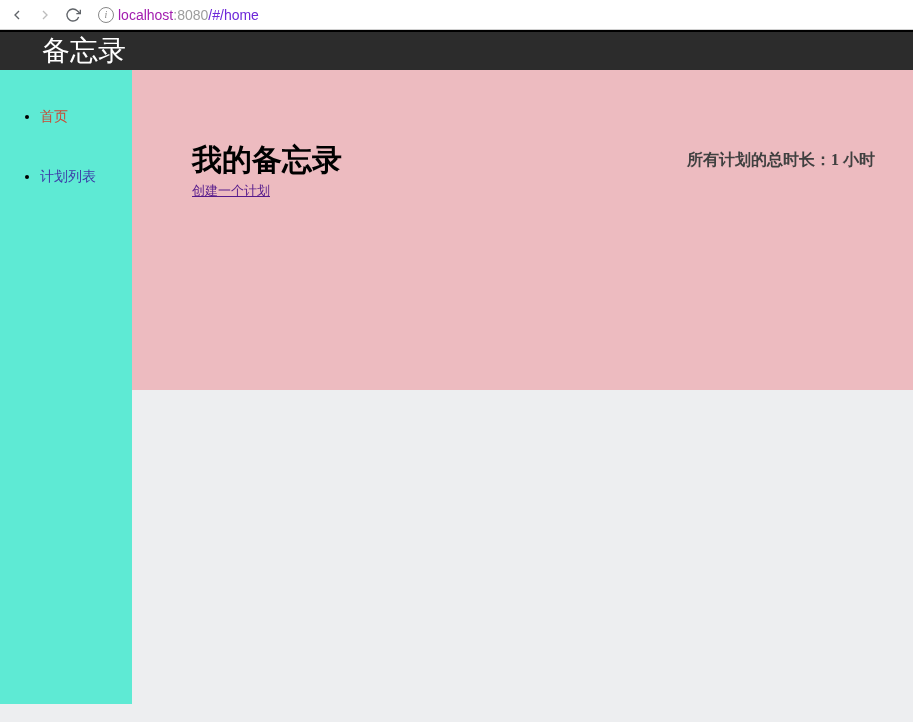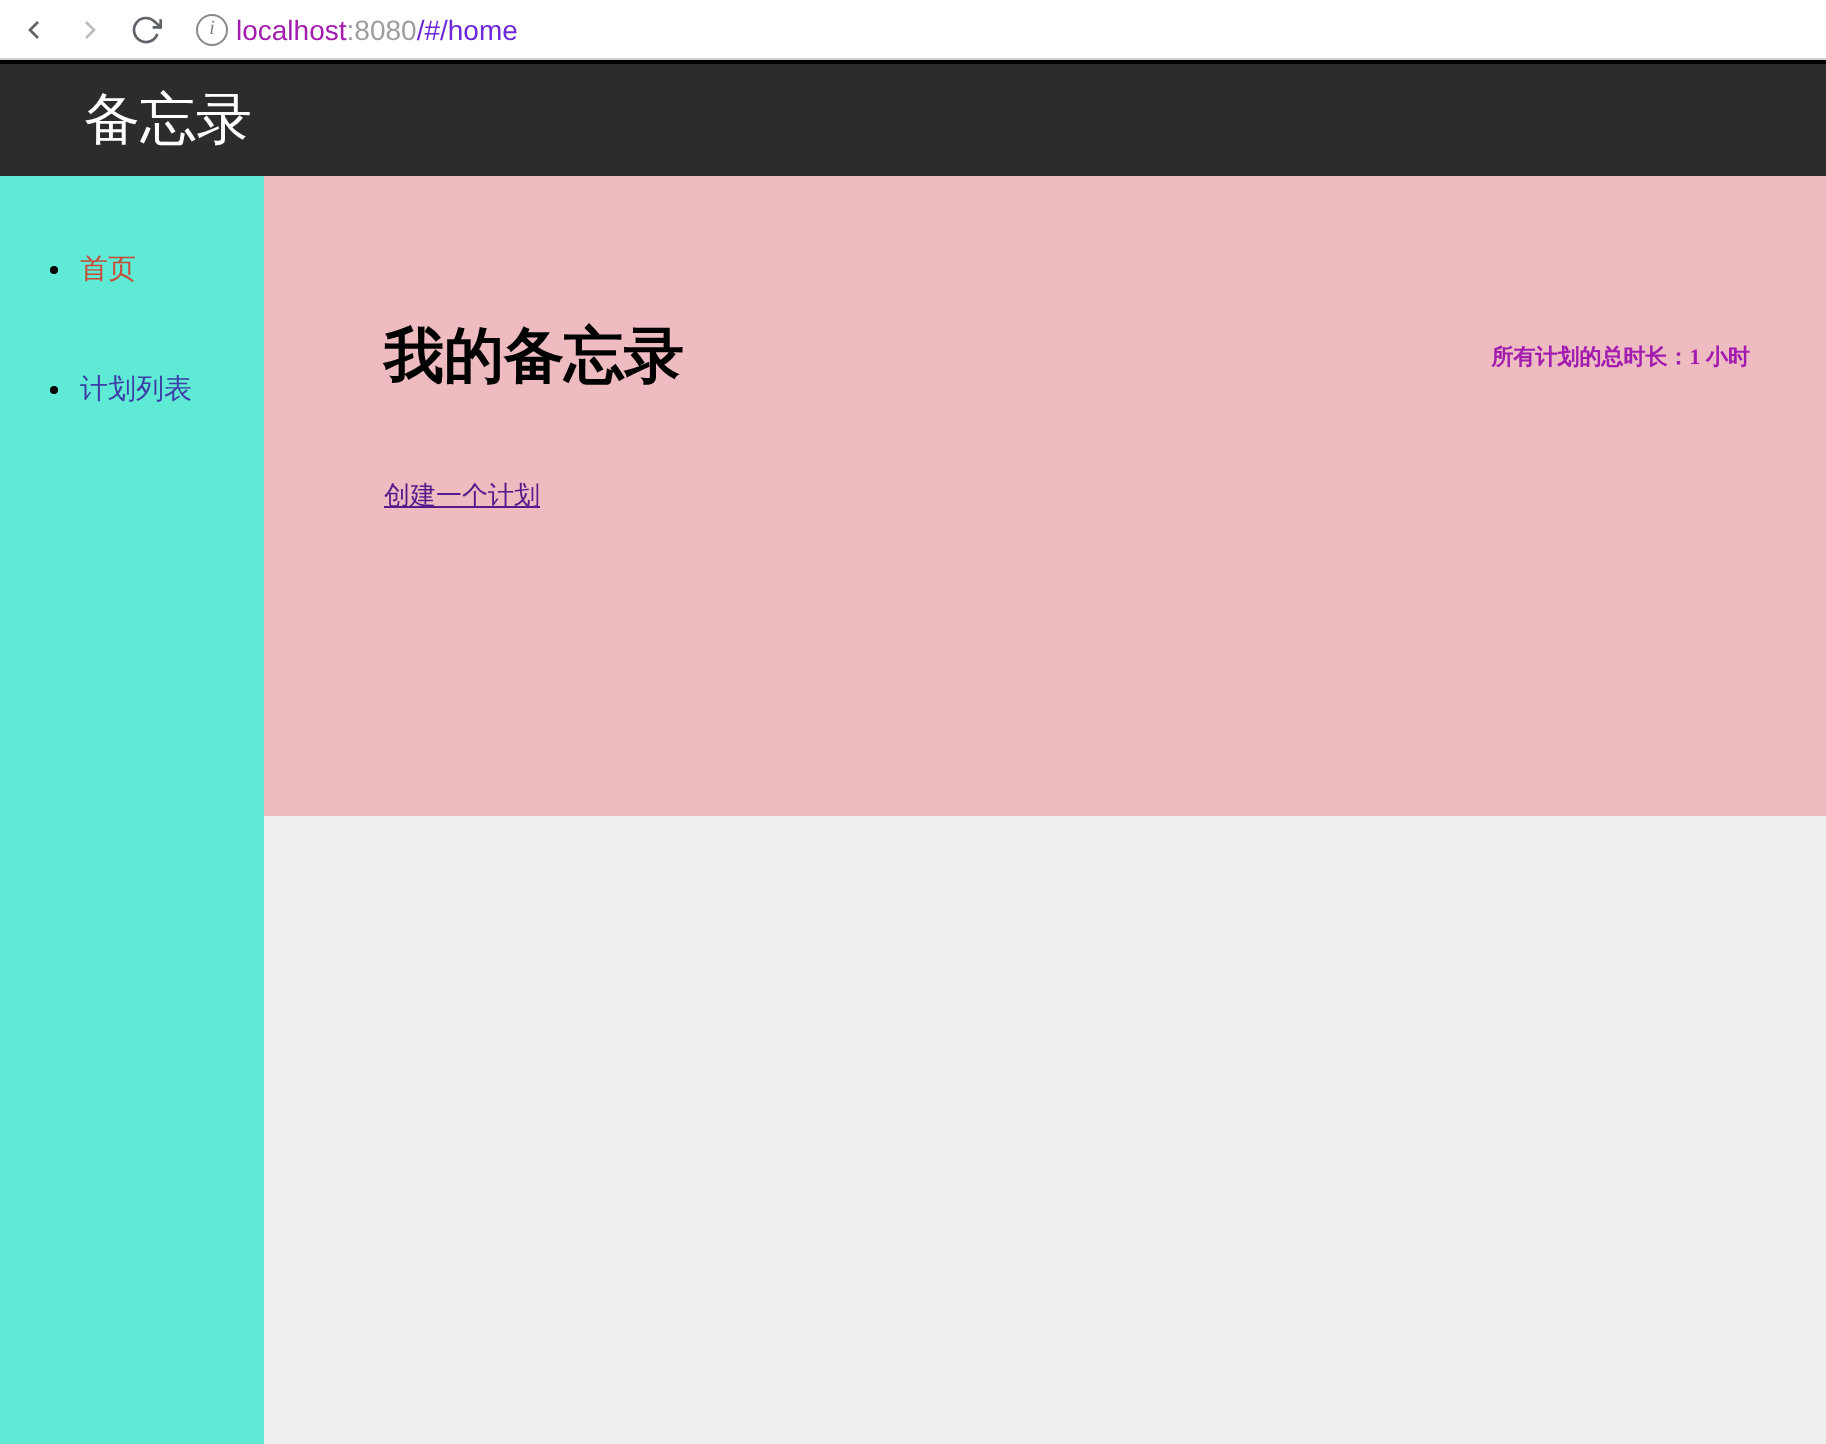--- a/index.html
+++ b/index.html
@@ -71,21 +71,21 @@
       color: #a21caf;
     }
     .url-port {
       color: #9d9d9d;
       margin-top: 42px;
     }
     .url-path {
       color: #6d28d9;
     }
     .app-header {
-      height: 58px;
+      height: 40px;
       background: #2c2c2c;
       display: flex;
       align-items: center;
       padding-left: 42px;
       border-top: 2px solid #000;
     }
     .app-title {
       color: #fff;
       font-size: 28px;
       font-family: "SimSun", serif;
@@ -122,33 +122,32 @@
       flex: 1;
       background: #edbbc0;
       padding: 70px 30px 30px 60px;
       height: 320px;
       position: relative;
     }
     .panel-header {
       display: flex;
       justify-content: space-between;
       align-items: center;
-      margin-bottom: 40px;
     }
     .page-heading {
       font-size: 30px;
       font-weight: bold;
       font-family: "SimSun", serif;
       color: #000;
     }
     .total-duration {
-      font-size: 11px;
+      font-size: 16px;
       font-weight: bold;
       font-family: "SimSun", serif;
-      color: #a21caf;
+      color: #404040;
       padding-right: 8px;
     }
     .create-link {
       color: #551a8b;
       font-size: 13px;
       font-family: "SimSun", serif;
     }
   </style>
 </head>
 <body>

